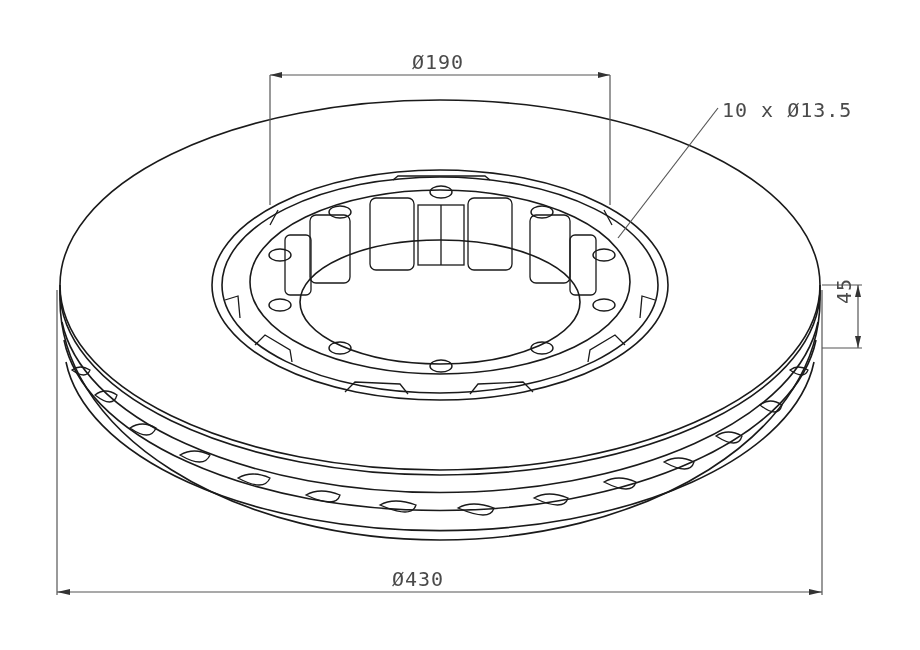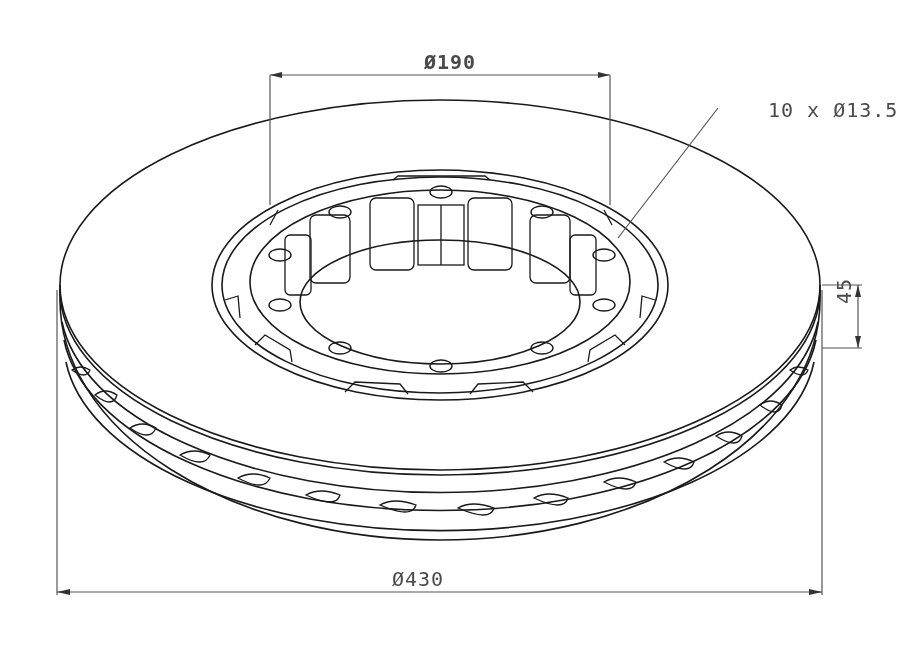--- a/index.html
+++ b/index.html
@@ -96,16 +96,16 @@
   <g fill="#333">
     <polygon points="270,75 282,72 282,78"></polygon>
     <polygon points="610,75 598,72 598,78"></polygon>
     <polygon points="858,285 855,297 861,297"></polygon>
     <polygon points="858,348 855,336 861,336"></polygon>
     <polygon points="57,592 70,589 70,595"></polygon>
     <polygon points="822,592 809,589 809,595"></polygon>
   </g>
 </svg>
 
-<div class="lbl" style="left:424px;top:50px;font-weight:bold;">Ø190</div>
-<div class="lbl" style="left:722px;top:98px;margin-left:46px;">10 x Ø13.5</div>
+<div class="lbl" style="left:412px;top:50px;">Ø190</div>
+<div class="lbl" style="left:722px;top:98px;">10 x Ø13.5</div>
 <div class="lbl" style="left:832px;top:304px;transform:rotate(-90deg);transform-origin:left top;">45</div>
 <div class="lbl" style="left:392px;top:567px;">Ø430</div>
 
 </body></html>

